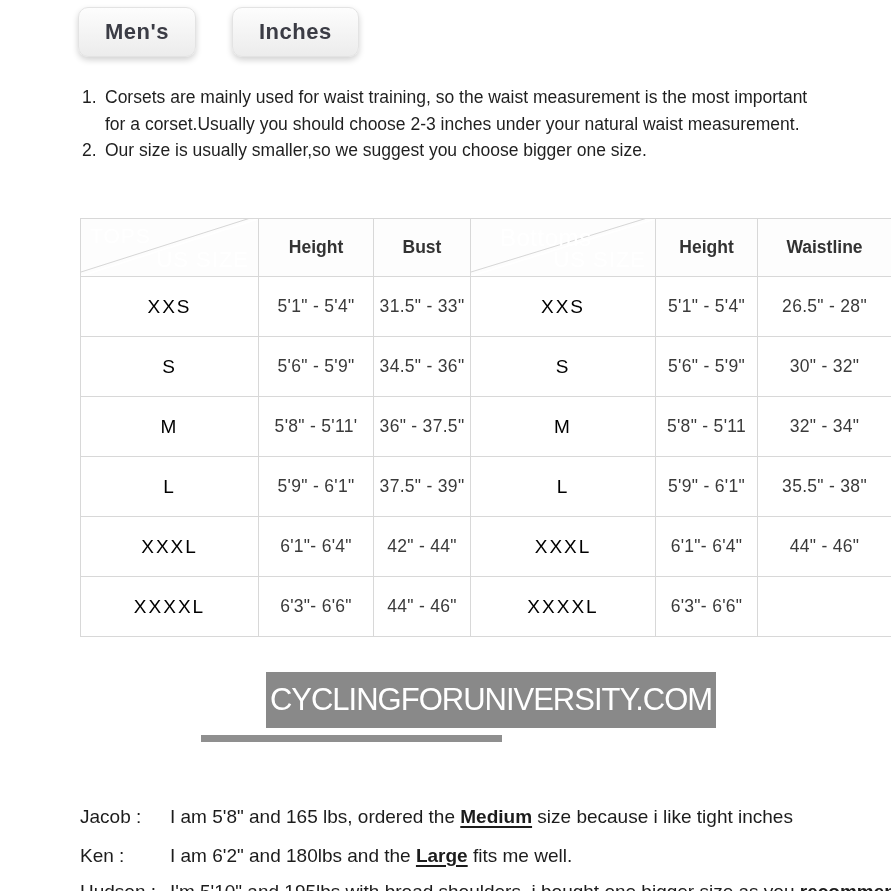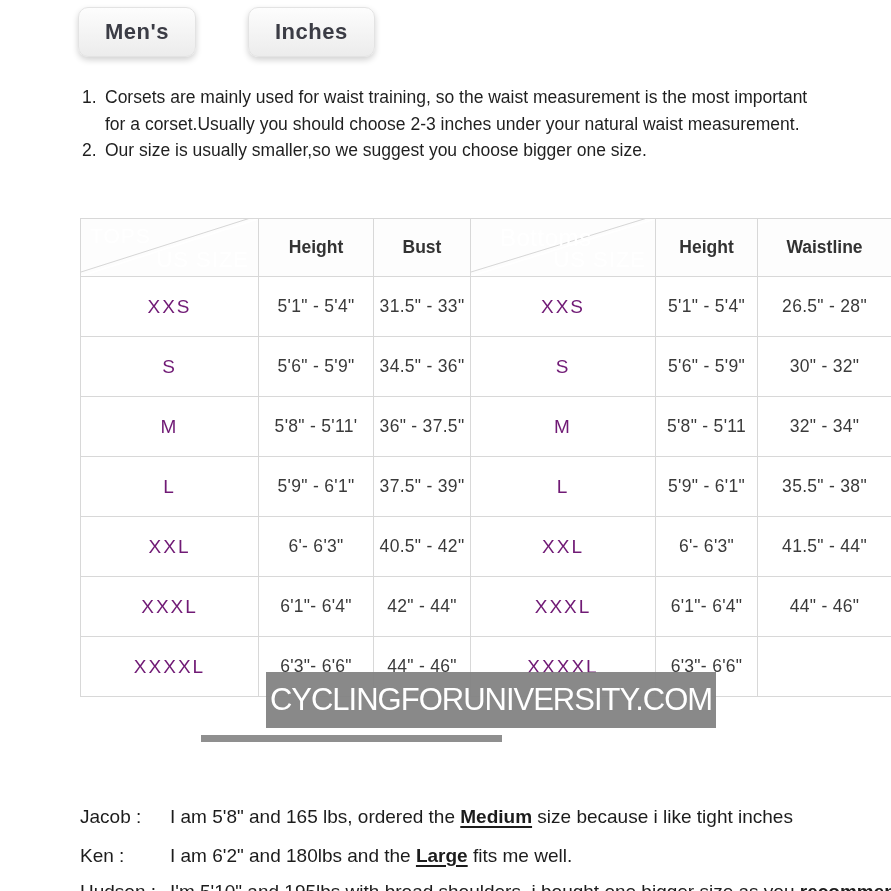--- a/index.html
+++ b/index.html
@@ -13,38 +13,38 @@
   .pill-btn{
     position:absolute;top:7px;height:48px;
     display:flex;align-items:center;justify-content:center;
     padding:0 26px;border:1px solid #e3e3e3;border-radius:10px;
     background:linear-gradient(#fdfdfd,#ececec);
     box-shadow:0 3px 6px rgba(0,0,0,0.18);
     font-size:22px;font-weight:bold;color:#3b3c45;letter-spacing:.5px;
     cursor:pointer;
   }
   #btn-gender{left:78px;}
-  #btn-units{left:248px;}
+  #btn-units{left:232px;}
   
   .notes{position:absolute;left:82px;top:84px;width:770px;font-size:17.5px;line-height:26.5px;color:#1f1f1f;}
   .note-item{display:flex;}
   .note-num{width:23px;flex:0 0 23px;}
   .note-text{width:715px;}
   
   table.size-table{
     position:absolute;left:80px;top:218px;width:811px;
     border-collapse:collapse;table-layout:fixed;
   }
   .size-table th,.size-table td{
     border:1px solid #d8d8d8;text-align:center;vertical-align:middle;
     overflow:hidden;white-space:nowrap;
   }
   .size-table thead th{height:55px;font-size:17.5px;font-weight:bold;color:#333;background:#fdfdfd;}
   .size-table tbody td{height:57px;}
-  td.size-cell{font-size:19px;letter-spacing:2px;color:#701a75;}
+  td.size-cell{font-size:19px;letter-spacing:2px;color:#000000;}
   td.val-cell{font-size:17.5px;color:#3a3a3a;letter-spacing:.3px;}
   th.corner{background:#070707;position:relative;padding:0;}
   th.corner svg{position:absolute;left:0;top:0;width:100%;height:100%;}
   .corner-top{position:absolute;left:9px;top:5px;color:#fff;font-size:21px;font-weight:normal;letter-spacing:1px;}
   .corner-bottom{position:absolute;right:9px;bottom:3px;color:#fff;font-size:22px;font-weight:normal;letter-spacing:1px;}
   th.corner.bottoms .corner-top{font-size:24px;letter-spacing:.5px;margin-left:20px;}
   
   .watermark{
     position:absolute;left:266px;top:672px;width:450px;height:56px;
     background:rgba(128,128,128,0.93);
@@ -138,28 +138,20 @@
     </tr>
     <tr>
       <td class="size-cell">L</td>
       <td class="val-cell">5'9" - 6'1"</td>
       <td class="val-cell">37.5" - 39"</td>
       <td class="size-cell">L</td>
       <td class="val-cell">5'9" - 6'1"</td>
       <td class="val-cell">35.5" - 38"</td>
     </tr>
     <tr>
-      <td class="size-cell">XXL</td>
-      <td class="val-cell">6'- 6'3"</td>
-      <td class="val-cell">40.5" - 42"</td>
-      <td class="size-cell">XXL</td>
-      <td class="val-cell">6'- 6'3"</td>
-      <td class="val-cell">41.5" - 44"</td>
-    </tr>
-    <tr>
       <td class="size-cell">XXXL</td>
       <td class="val-cell">6'1"- 6'4"</td>
       <td class="val-cell">42" - 44"</td>
       <td class="size-cell">XXXL</td>
       <td class="val-cell">6'1"- 6'4"</td>
       <td class="val-cell">44" - 46"</td>
     </tr>
     <tr>
       <td class="size-cell">XXXXL</td>
       <td class="val-cell">6'3"- 6'6"</td>

